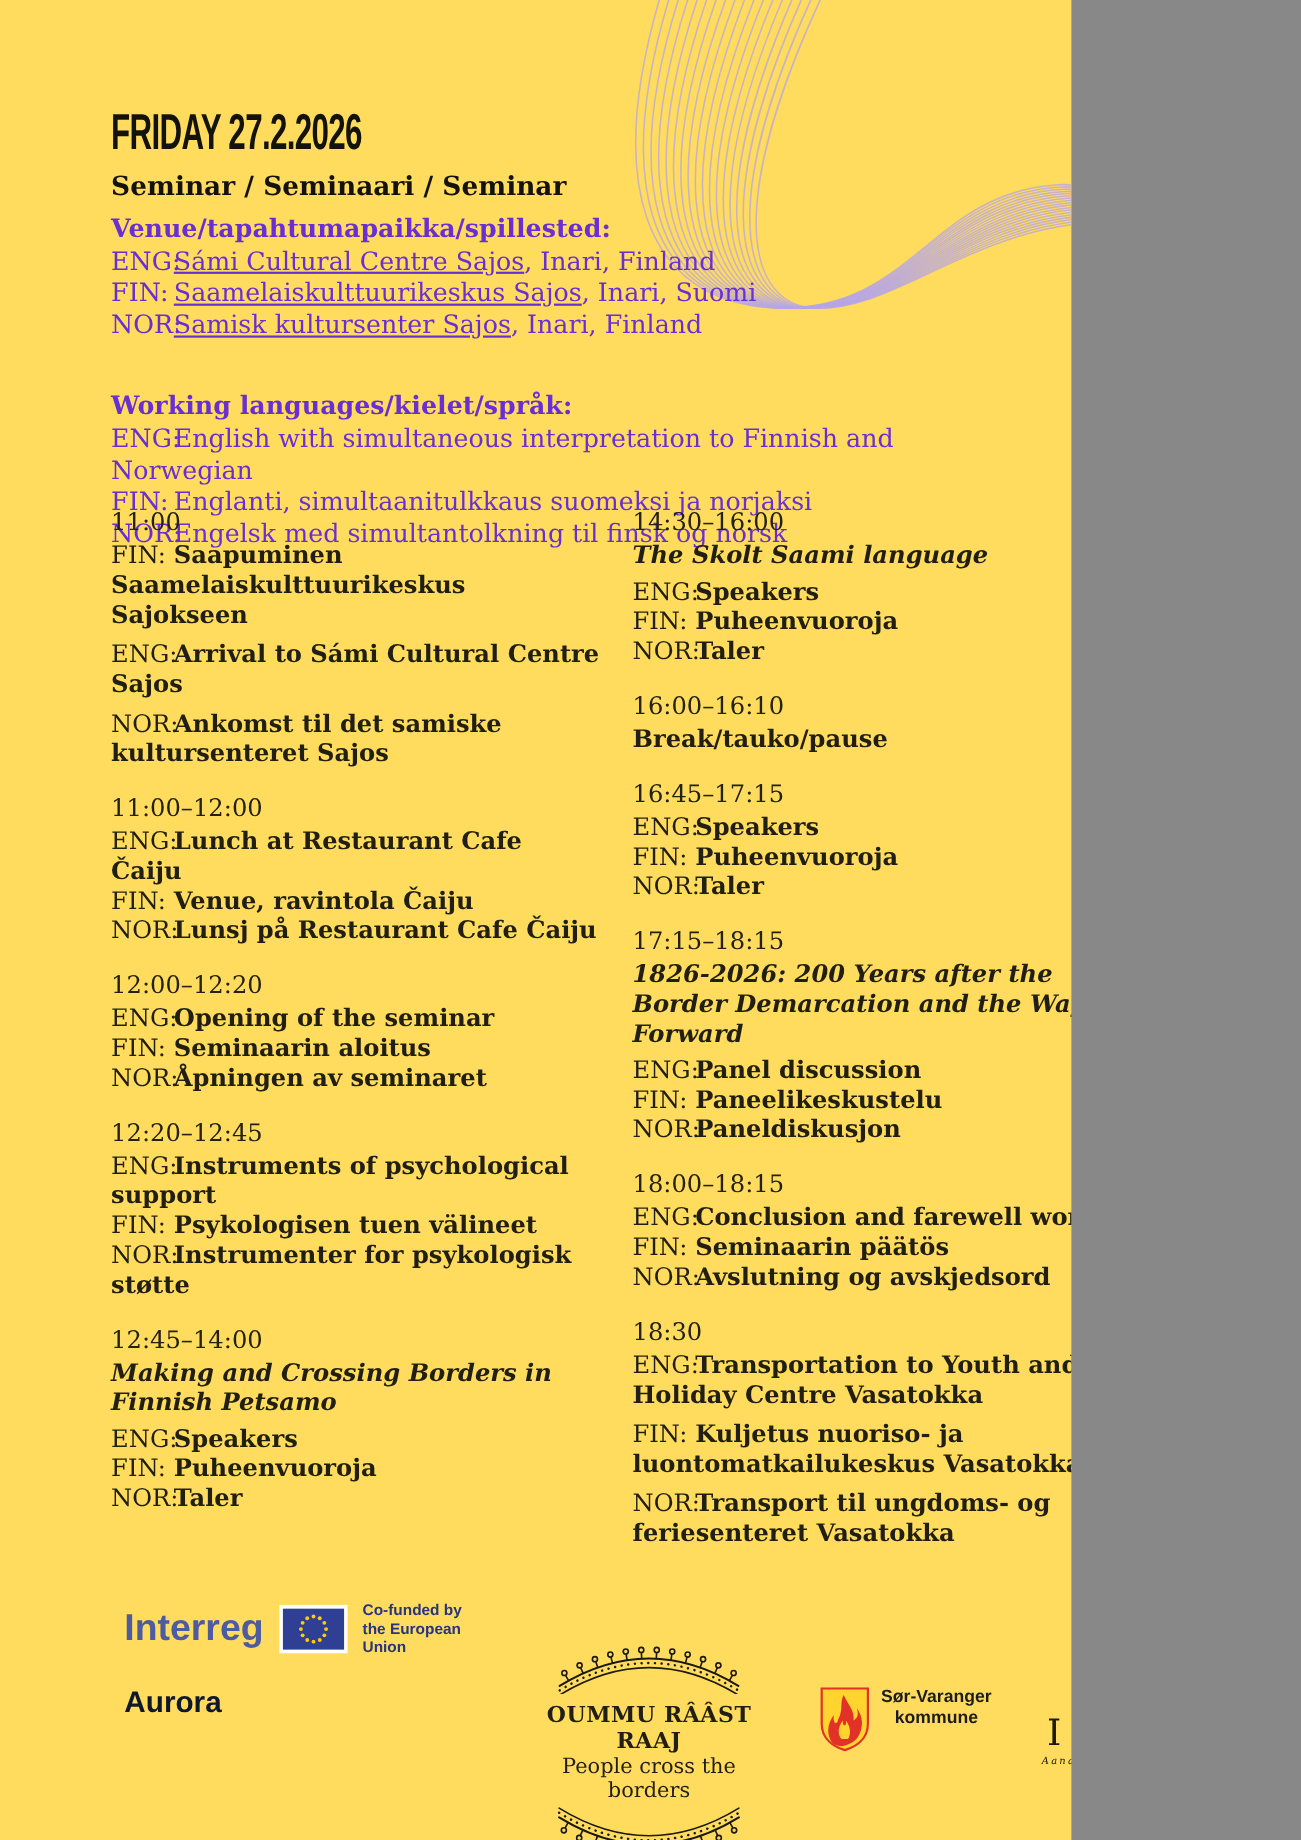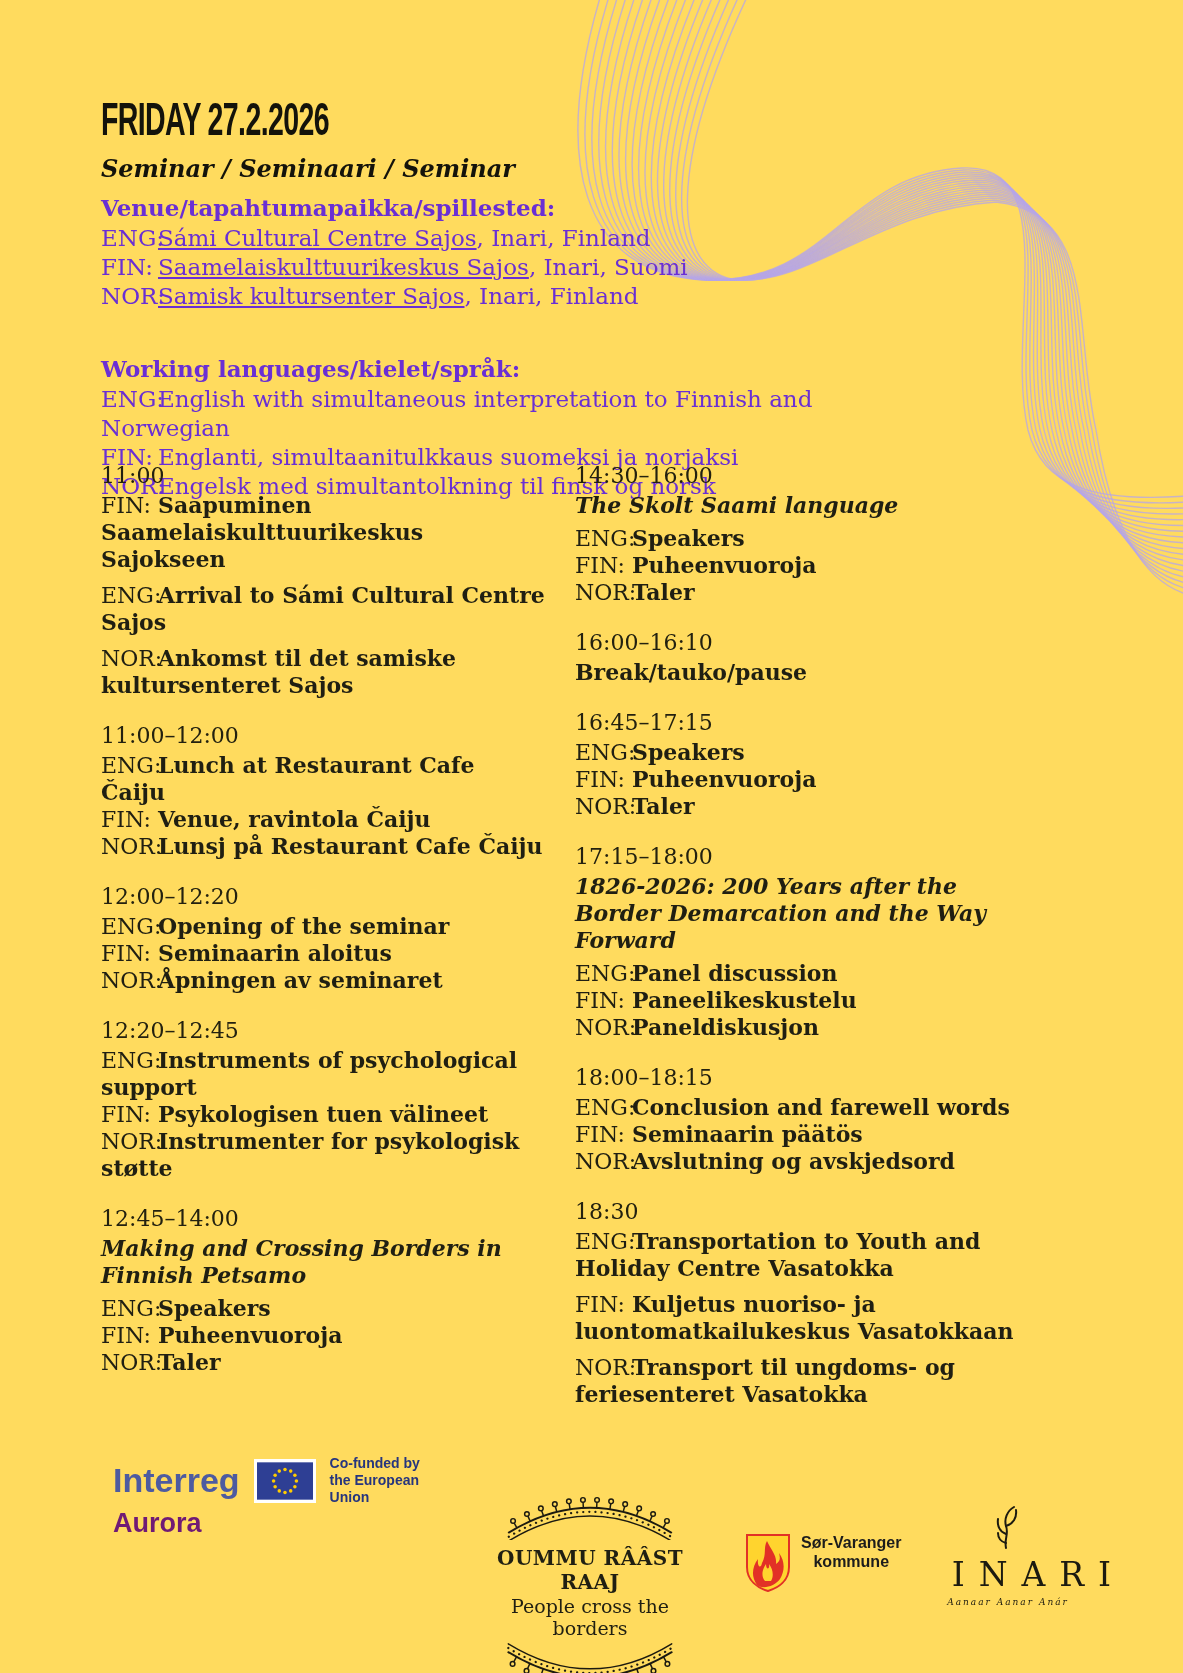--- a/index.html
+++ b/index.html
@@ -1,25 +1,25 @@
 <!DOCTYPE html>
 <html><head>
 <meta charset="utf-8">
 <style>
   html,body{margin:0;padding:0;background:#888;}
-  .page{position:relative;width:1183px;height:1673px;background:#FFDB5E;overflow:hidden;
+  .page{position:relative;width:974px;height:1673px;background:#FFDB5E;overflow:hidden;
         font-family:"DejaVu Serif","Liberation Serif",serif;color:#201F12;}
   .ribbon{position:absolute;left:0;top:0;z-index:0;}
   .content{position:relative;z-index:1;}
 
   
   .hdr{position:absolute;left:101px;top:92px;}
   .hdr h1{margin:0;font-family:"Liberation Sans",sans-serif;font-weight:bold;font-size:46px;
           letter-spacing:-1px;transform:scaleX(.62);transform-origin:left top;white-space:nowrap;color:#14130B;}
-  .hdr .subtitle{margin:8px 0 0 0;font-size:24px;font-weight:bold;font-style:italic;color:#14130B;}
+  .hdr .subtitle{margin:8px 0 0 0;font-size:24px;font-weight:bold;color:#14130B;}
 
   
   .intro{position:absolute;left:101px;top:193px;width:780px;color:#6A2FD4;font-size:23px;line-height:29px;}
   .intro h2{margin:0 0 2px 0;font-size:23px;font-weight:bold;color:#6A2FD4;}
   .intro h2.second{margin-top:43px;}
   .intro p{margin:0;}
   .lbl{display:inline-block;width:57px;}
   .intro a{color:#6A2FD4;text-decoration:underline;cursor:pointer;}
 
   
@@ -33,21 +33,21 @@
   .entry .txt{font-weight:bold;}
   .entry.spaced p.line{margin-bottom:9px;}
 
   
   .footer-block{position:absolute;}
   .interreg{left:113px;top:1455px;width:330px;}
   .interreg .row1{display:flex;align-items:center;gap:14px;}
   .interreg .word{font-family:"Liberation Sans",sans-serif;font-weight:bold;font-size:34px;color:#4D5BA0;letter-spacing:0;}
   .euflag{background:#fff;padding:3px;line-height:0;}
   .cofund{font-family:"Liberation Sans",sans-serif;font-weight:bold;font-size:14px;line-height:17px;color:#26357E;}
-  .interreg .prog{font-family:"Liberation Sans",sans-serif;font-weight:bold;font-size:27px;color:#701a75;margin-top:2px;}
+  .interreg .prog{font-family:"Liberation Sans",sans-serif;font-weight:bold;font-size:27px;color:#0f172a;margin-top:26px;}
 
   .oummu{left:478px;top:1492px;width:224px;text-align:center;}
   .oummu .t{font-weight:bold;font-size:20px;letter-spacing:.5px;margin:2px 0 0 0;}
   .oummu .s{font-size:19px;margin:1px 0 2px 0;}
 
   .sorv{left:745px;top:1533px;display:flex;align-items:flex-start;gap:10px;}
   .sorv .nm{font-family:"Liberation Sans",sans-serif;font-weight:bold;font-size:16px;line-height:19px;color:#1c1c1c;text-align:center;}
 
   .inari{left:938px;top:1503px;width:140px;text-align:center;color:#1c1a10;}
   .inari .nm{font-size:33px;letter-spacing:.42em;margin:2px 0 0 .42em;white-space:nowrap;}
@@ -145,21 +145,21 @@
           <p class="time">16:00–16:10</p>
           <p class="line"><span class="txt">Break/tauko/pause</span></p>
         </div>
         <div class="entry">
           <p class="time">16:45–17:15</p>
           <p class="line"><span class="lbl">ENG:</span><span class="txt">Speakers</span></p>
           <p class="line"><span class="lbl">FIN:</span><span class="txt">Puheenvuoroja</span></p>
           <p class="line"><span class="lbl">NOR:</span><span class="txt">Taler</span></p>
         </div>
         <div class="entry">
-          <p class="time">17:15–18:00</p>
+          <p class="time">17:15–18:15</p>
           <p class="session-title">1826-2026: 200 Years after the Border Demarcation and the Way Forward</p>
           <p class="line"><span class="lbl">ENG:</span><span class="txt">Panel discussion</span></p>
           <p class="line"><span class="lbl">FIN:</span><span class="txt">Paneelikeskustelu</span></p>
           <p class="line"><span class="lbl">NOR:</span><span class="txt">Paneldiskusjon</span></p>
         </div>
         <div class="entry">
           <p class="time">18:00–18:15</p>
           <p class="line"><span class="lbl">ENG:</span><span class="txt">Conclusion and farewell words</span></p>
           <p class="line"><span class="lbl">FIN:</span><span class="txt">Seminaarin päätös</span></p>
           <p class="line"><span class="lbl">NOR:</span><span class="txt">Avslutning og avskjedsord</span></p>

